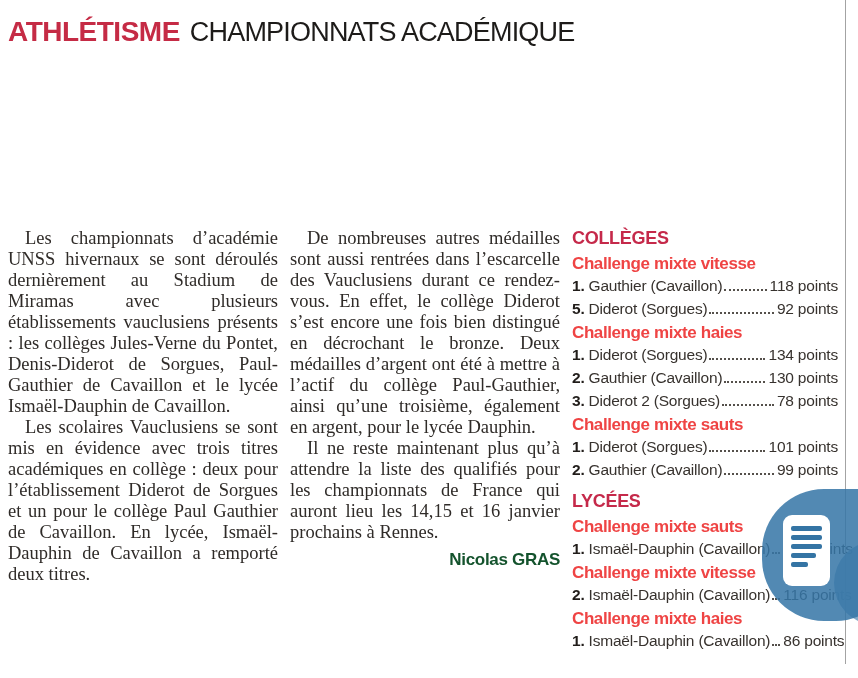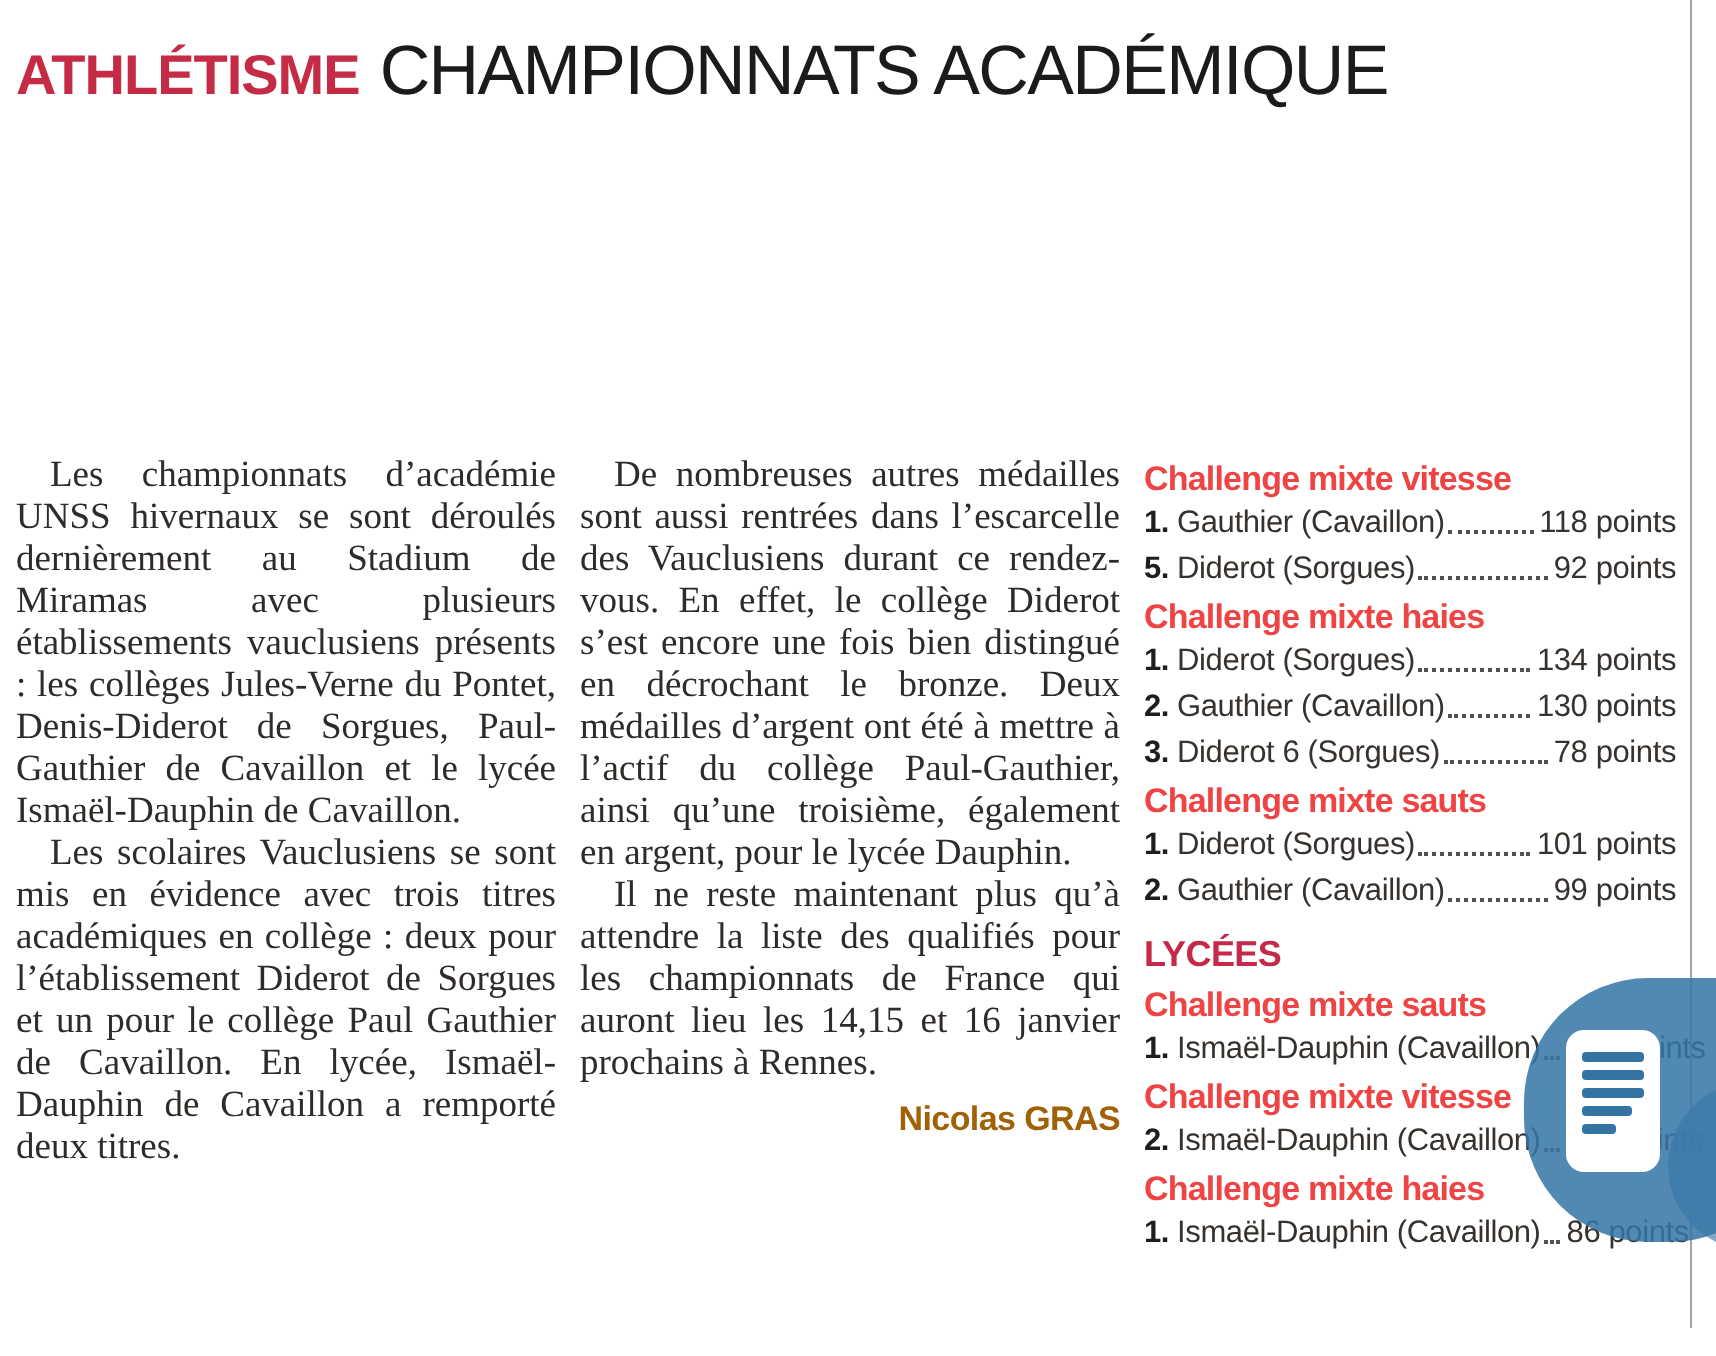--- a/index.html
+++ b/index.html
@@ -8,21 +8,21 @@
     position:relative; width:858px; height:678px;
     background:#ffffff; overflow:hidden;
     font-family:"Liberation Sans", sans-serif;
   }
   
   .kicker { position:absolute; left:8px; top:16px; white-space:nowrap; }
   .kicker-topic {
     font-size:28px; font-weight:700; color:#c52b45; letter-spacing:-0.5px;
   }
   .kicker-sub {
-    font-size:35px; font-weight:400; color:#1d1b19; letter-spacing:-0.8px; margin-left:10px;
+    font-size:27px; font-weight:400; color:#1d1b19; letter-spacing:-0.8px; margin-left:10px;
   }
   
   .headline {
     position:absolute; left:5px; top:62px; width:640px;
     font-size:55px; line-height:66px; font-weight:700;
     color:#211712; letter-spacing:-2px; white-space:pre-line;
   }
   
   .columns {
     position:absolute; left:8px; top:228px; right:13px;
@@ -30,21 +30,21 @@
   }
   .bodycol {
     width:270px; flex:0 0 270px;
     font-family:"Liberation Serif", serif;
     font-size:18.5px; line-height:21px; color:#2f2b28;
     text-align:justify;
   }
   .bodycol p { text-indent:17px; margin:0; }
   .byline {
     font-family:"Liberation Sans", sans-serif;
-    font-weight:700; font-size:17px; color:#a16207;
+    font-weight:700; font-size:17px; color:#14532d;
     text-align:right; margin-top:6px; letter-spacing:-0.3px;
   }
   
   .results { width:266px; flex:0 0 266px; font-size:15.5px; color:#37322e; letter-spacing:-0.2px; }
   .res-title {
     color:#c5294a; font-size:18px; font-weight:700; letter-spacing:-0.3px;
     margin:0 0 5px 0;
   }
   .res-group-label {
     font-size:17px; font-weight:700; color:#ef4444; letter-spacing:-0.4px;
@@ -103,20 +103,21 @@
 
     <div class="bodycol">
       <p>De nombreuses autres médailles sont aussi rentrées dans l’escarcelle des Vauclusiens durant ce rendez-vous. En effet, le collège Diderot s’est encore une fois bien distingué en décrochant le bronze. Deux médailles d’argent ont été à mettre à l’actif du collège Paul-Gauthier, ainsi qu’une troisième, également en argent, pour le lycée Dauphin.</p>
       <p>Il ne reste maintenant plus qu’à attendre la liste des qualifiés pour les championnats de France qui auront lieu les 14,15 et 16 janvier prochains à Rennes.</p>
       <div class="byline">Nicolas GRAS</div>
     </div>
 
     <aside class="results">
 
       <section>
+        <h3 class="res-title">COLLÈGES</h3>
 
         <h4 class="res-group-label">Challenge mixte vitesse</h4>
         <div class="entry">
           <b>1.</b>
             <span class="nm">Gauthier (Cavaillon)</span>
             <span class="dots"></span>
             <span class="pts">118 points</span>
         </div>
         <div class="entry">
           <b>5.</b>
@@ -133,21 +134,21 @@
             <span class="pts">134 points</span>
         </div>
         <div class="entry">
           <b>2.</b>
             <span class="nm">Gauthier (Cavaillon)</span>
             <span class="dots"></span>
             <span class="pts">130 points</span>
         </div>
         <div class="entry">
           <b>3.</b>
-            <span class="nm">Diderot 6 (Sorgues)</span>
+            <span class="nm">Diderot 2 (Sorgues)</span>
             <span class="dots"></span>
             <span class="pts">78 points</span>
         </div>
 
         <h4 class="res-group-label">Challenge mixte sauts</h4>
         <div class="entry">
           <b>1.</b>
             <span class="nm">Diderot (Sorgues)</span>
             <span class="dots"></span>
             <span class="pts">101 points</span>

